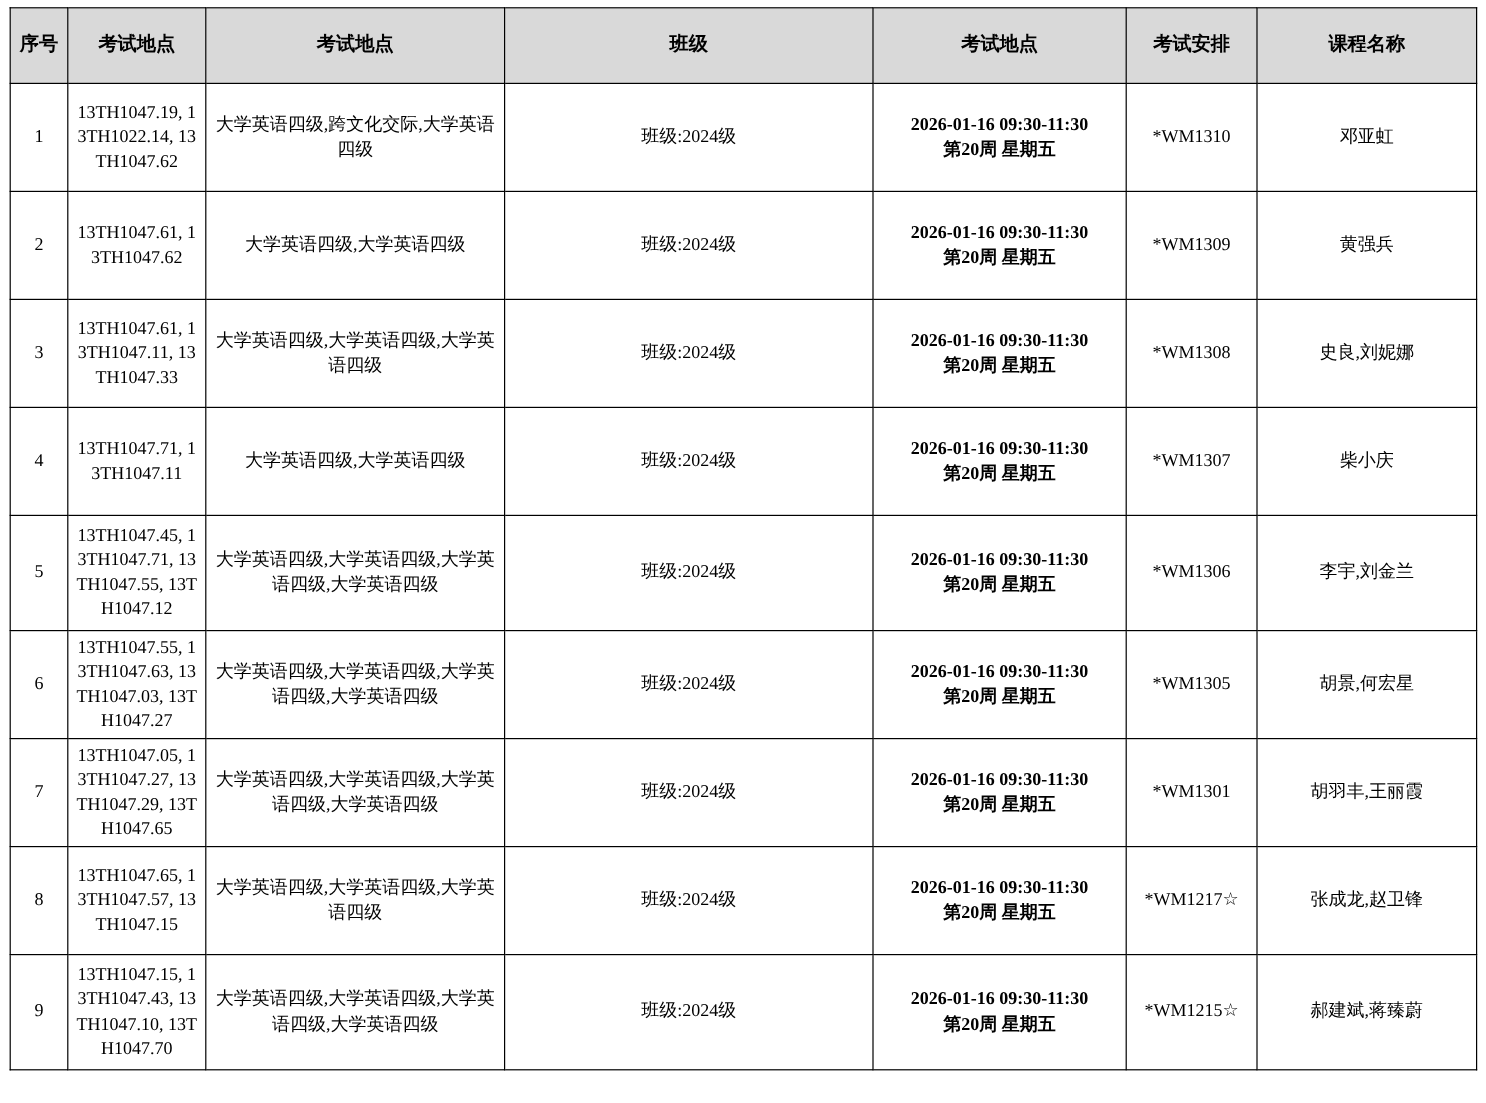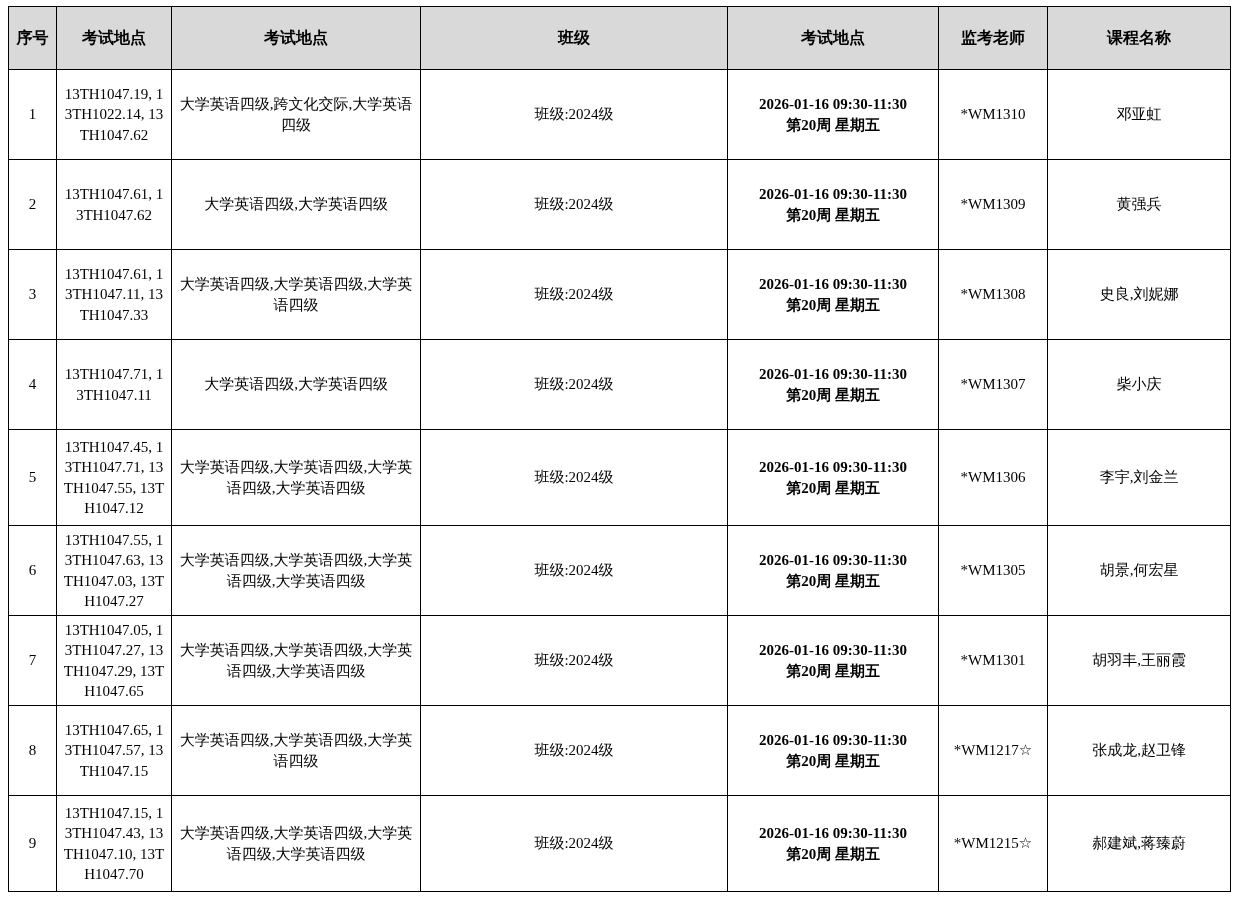--- a/index.html
+++ b/index.html
@@ -73,21 +73,21 @@
       <col class="c-room">
       <col class="c-teach">
     </colgroup>
     <thead>
       <tr>
         <th>序号</th>
         <th>考试地点</th>
         <th>考试地点</th>
         <th>班级</th>
         <th>考试地点</th>
-        <th>监考老师</th>
+        <th>考试安排</th>
         <th>课程名称</th>
       </tr>
     </thead>
     <tbody>
       <tr>
         <td class="idx">1</td>
         <td class="code">13TH1047.19,
 13TH1022.14,
 13TH1047.62</td>
         <td class="name">大学英语四级,跨文化交际,大学英语四级</td>

